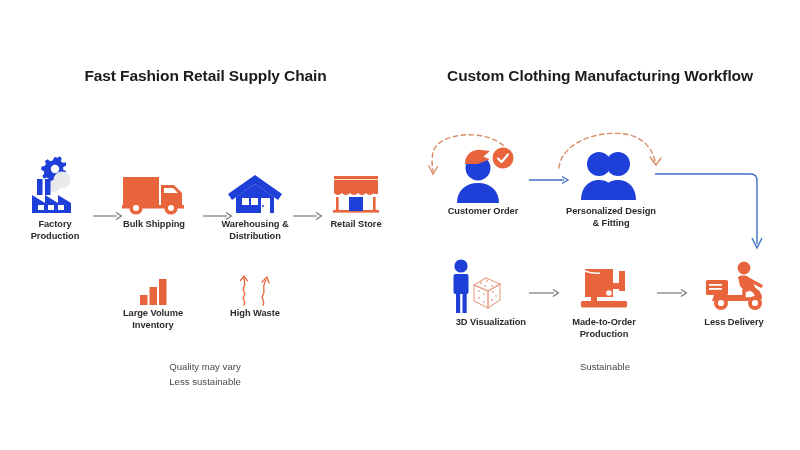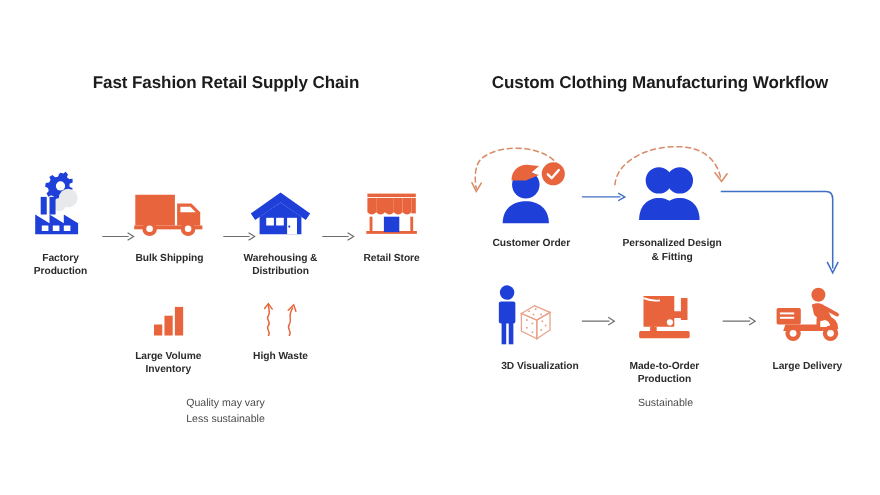--- a/index.html
+++ b/index.html
@@ -39,21 +39,21 @@
     position: absolute;
     text-align: center;
   }
   .node .icon-wrap {
     display: flex;
     align-items: flex-end;
     justify-content: center;
     height: 62px;
   }
   .node .node-label {
-    margin-top: 12px;
+    margin-top: 2px;
     font-size: 9.3px;
     font-weight: bold;
     color: #2b2b2b;
     line-height: 1.28;
     letter-spacing: -0.05px;
   }
   .node.small .icon-wrap { height: 38px; }
   .node.small .node-label { font-size: 9.3px; }
 
   .arrow {
@@ -378,20 +378,20 @@
         <path d="M14,36 L44,36 L48,42 L12,42 Z" fill="#e8643c"></path>
         <path d="M52,28 Q62,30 62,40 L55,40 Q55,33 50,32 Z" fill="#e8643c"></path>
 
         <circle cx="21" cy="44" r="7" fill="#e8643c"></circle>
         <circle cx="21" cy="44" r="3.1" fill="#ffffff"></circle>
         <circle cx="55" cy="44" r="7" fill="#e8643c"></circle>
         <circle cx="55" cy="44" r="3.1" fill="#ffffff"></circle>
       </svg>
     </div>
     <div class="node-label">
-      <div>Large Delivery</div>
+      <div>Less Delivery</div>
     </div>
   </div>
 
   <div class="footnote" style="left:75px; top:360px;">
     <div>Sustainable</div>
   </div>
 </div>
 
 </body></html>

